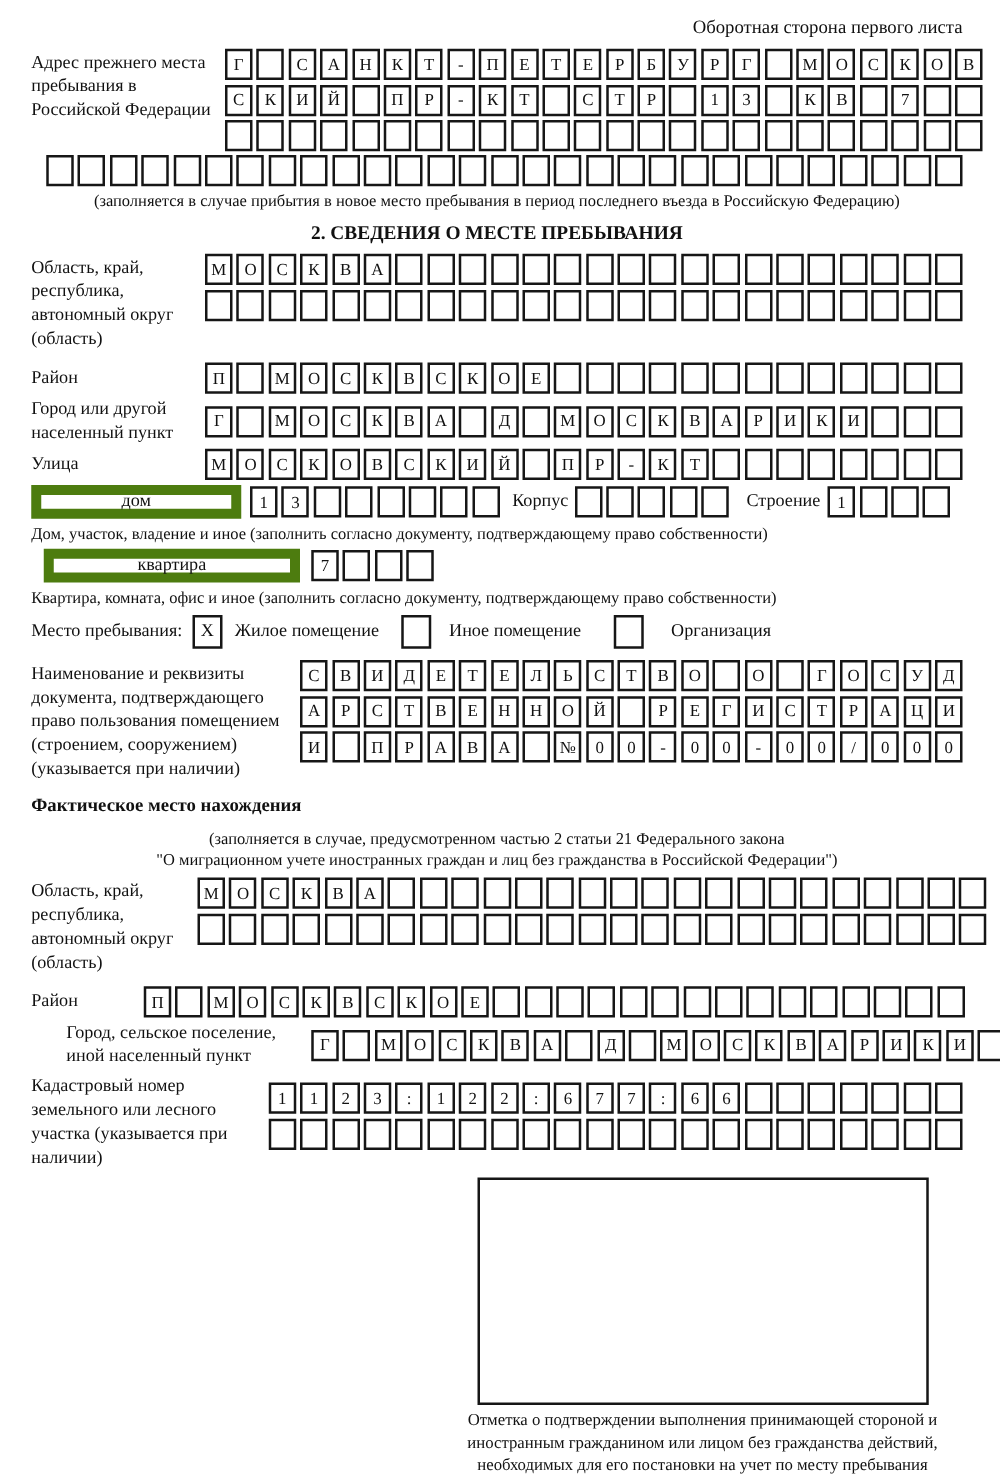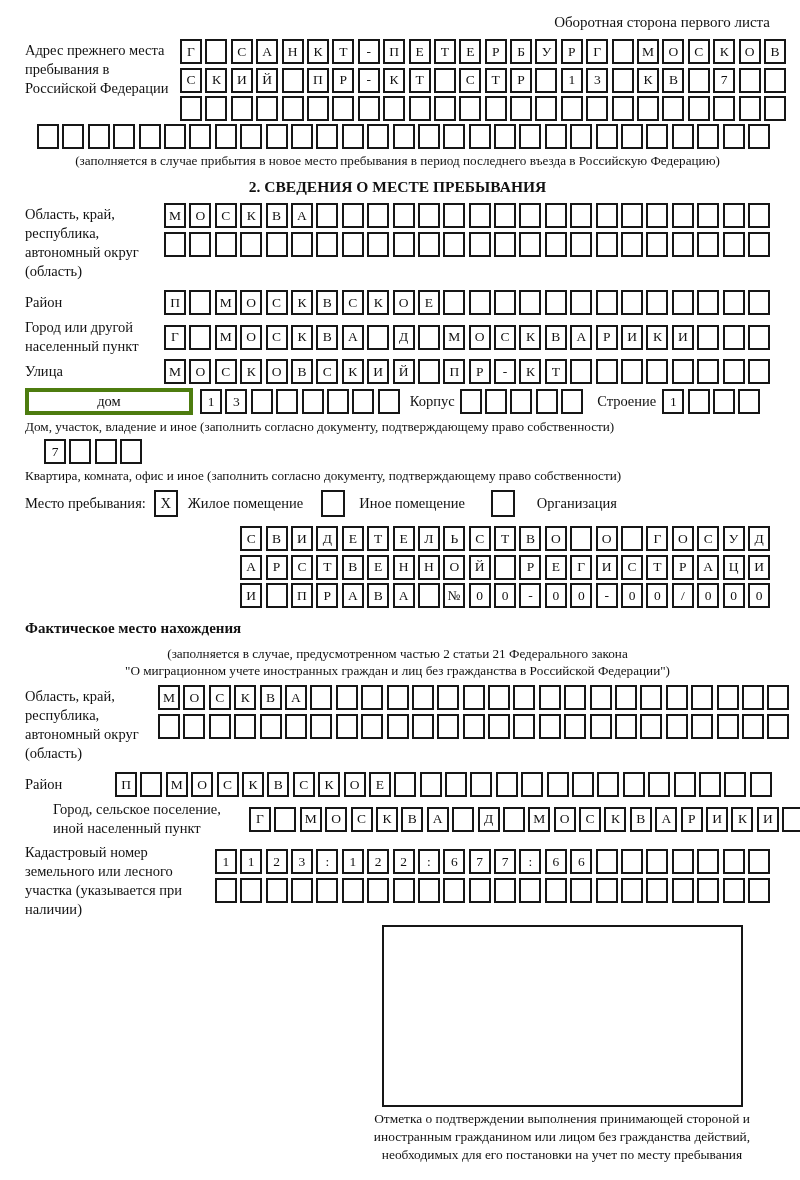--- a/index.html
+++ b/index.html
@@ -24,21 +24,21 @@
     box-sizing:border-box;flex:0 0 auto;
     width:22px;height:25px;border:2px solid #161616;
     display:inline-flex;align-items:center;justify-content:center;
     font-size:13.5px;line-height:1;background:#fff;
   }
   .note{font-size:13.2px;line-height:17px;}
   .note.center{text-align:center;}
   .sec-title{text-align:center;font-weight:bold;font-size:15.5px;margin:9px 0 7px;}
   .sub-title{text-align:left;font-weight:bold;font-size:15px;margin:12px 0 8px;}
   .widebox{
-    box-sizing:border-box;border:4px solid #4d7c0f;height:27px;
+    box-sizing:border-box;border:8px solid #4d7c0f;height:27px;
     display:flex;align-items:center;justify-content:center;
     font-size:14.5px;flex:0 0 auto;background:#fff;
   }
   .house-row,.apt-row{display:flex;align-items:center;margin:4px 0 3px;}
   .inline-cells{display:flex;gap:3.4px;flex:0 0 auto;}
   .ilabel{font-size:14.5px;flex:0 0 auto;}
   .check-row{display:flex;align-items:center;font-size:14.5px;margin-top:6px;}
   .checkbox{
     box-sizing:border-box;width:24px;height:27px;border:2px solid #161616;
     display:inline-flex;align-items:center;justify-content:center;
@@ -358,20 +358,21 @@
         <span class="cell">1</span>
         <span class="cell"></span>
         <span class="cell"></span>
         <span class="cell"></span>
       </div>
   </div>
   <div class="note">Дом, участок, владение и иное (заполнить согласно документу, подтверждающему право собственности)</div>
 
   <div class="apt-row">
     <div style="width:10px;"></div>
+    <div class="widebox" style="width:205px;">квартира</div>
     <div style="width:9px;"></div>
     <div class="inline-cells">
         <span class="cell">7</span>
         <span class="cell"></span>
         <span class="cell"></span>
         <span class="cell"></span>
       </div>
   </div>
   <div class="note">Квартира, комната, офис и иное (заполнить согласно документу, подтверждающему право собственности)</div>
 
@@ -385,20 +386,21 @@
     <span class="checkbox"></span>
     <span style="width:14px;"></span>
     <span>Иное помещение</span>
     <span style="width:26px;"></span>
     <span class="checkbox"></span>
     <span style="width:22px;"></span>
     <span>Организация</span>
   </div>
 
   <div class="frow" style="margin-top:9px;">
+    <div class="flabel w-doc">Наименование и реквизиты документа, подтверждающего право пользования помещением (строением, сооружением) (указывается при наличии)</div>
     <div class="rowstack">
       <div class="boxrow">
           <span class="cell">С</span>
           <span class="cell">В</span>
           <span class="cell">И</span>
           <span class="cell">Д</span>
           <span class="cell">Е</span>
           <span class="cell">Т</span>
           <span class="cell">Е</span>
           <span class="cell">Л</span>

